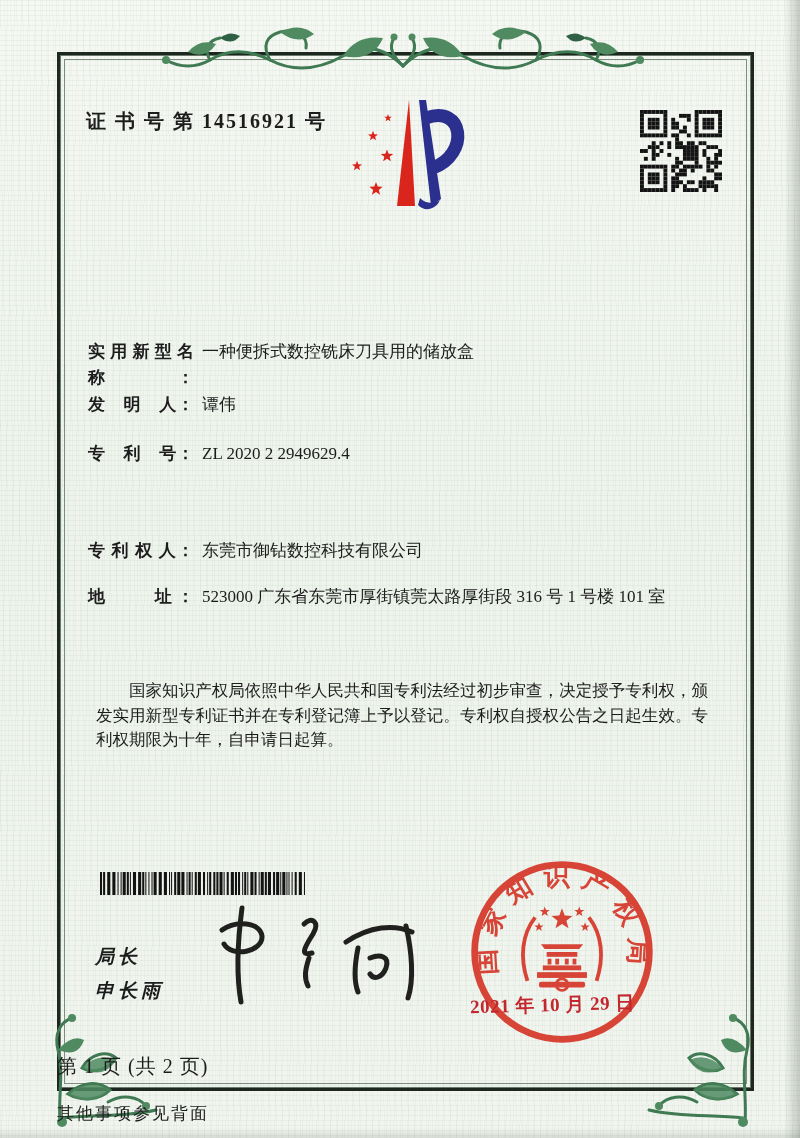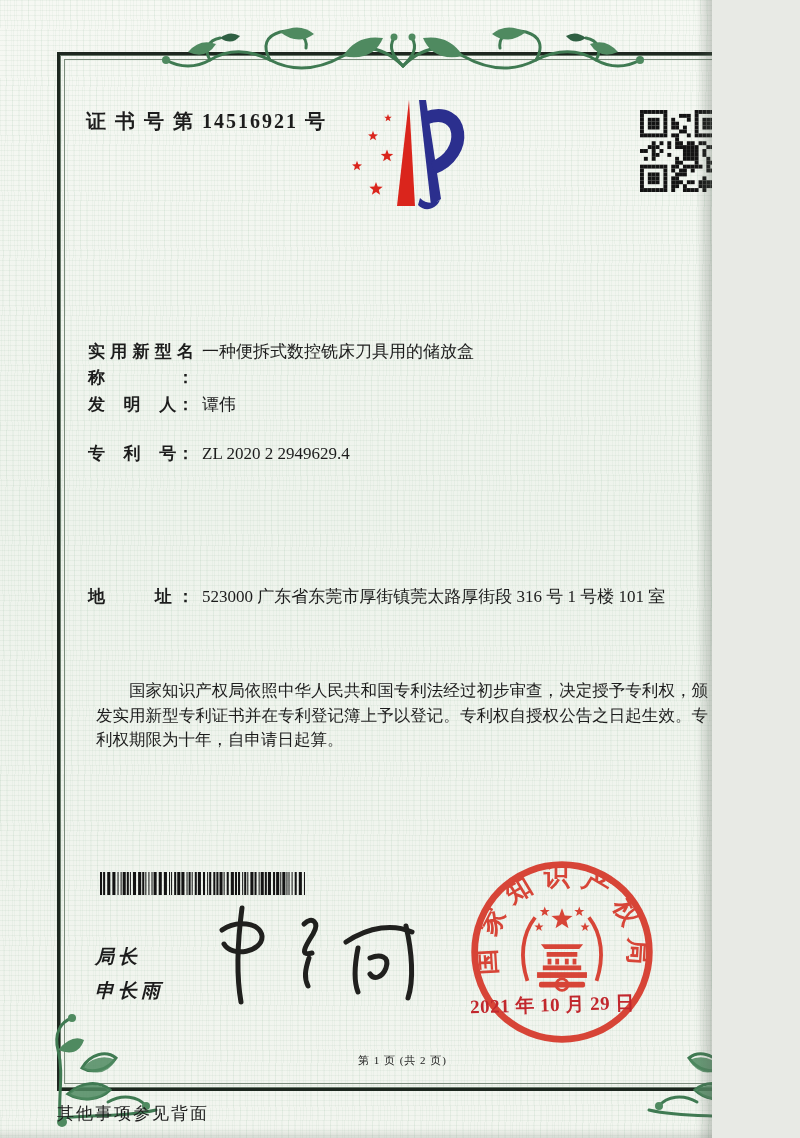--- a/index.html
+++ b/index.html
@@ -1,17 +1,17 @@
 <!DOCTYPE html>
 <html><head>
 <meta charset="utf-8">
 <style>
   html,body{margin:0;padding:0;background:#e8eae5;}
   .photo{
-    position:relative;width:712px;height:1138px;overflow:hidden;
+    position:relative;width:800px;height:1138px;overflow:hidden;
     background:
       repeating-linear-gradient(91deg, rgba(120,170,135,0.07) 0 1px, transparent 1px 7px),
       repeating-linear-gradient(89deg, rgba(120,170,135,0.06) 0 1px, transparent 1px 6px),
       repeating-linear-gradient(180deg, rgba(140,180,150,0.10) 0 1px, transparent 1px 5px),
       linear-gradient(180deg,#f6f8f3 0%, #eef3ec 45%, #f2f5ef 100%);
     font-family:"Liberation Serif","DejaVu Serif",serif;color:#1c1c1c;
   }
   .photo::after{content:'';position:absolute;top:0;right:0;bottom:0;width:16px;pointer-events:none;
     background:linear-gradient(90deg,rgba(0,0,0,0) 0%,rgba(90,100,90,0.30) 100%);}
   .photo::before{content:'';position:absolute;left:0;right:0;bottom:0;height:10px;pointer-events:none;
@@ -38,21 +38,21 @@
   .glabel{font-weight:600;margin-right:6px;}
   .paras{position:absolute;left:88px;top:672px;width:628px;font-size:16.5px;line-height:24.5px;text-align:justify;}
   .paras p{margin:8px;text-indent:2em;font-family:Liberation Mono, monospace;}
   .barcode{position:absolute;left:100px;top:872px;width:206px;height:23px;}
   .signer{position:absolute;left:95px;top:940px;font-size:19px;letter-spacing:4px;line-height:34px;font-weight:600;font-style:italic;}
   .signature{position:absolute;left:212px;top:898px;width:210px;height:110px;}
   .seal{position:absolute;left:466px;top:856px;width:192px;height:192px;}
   .seal svg{position:absolute;left:0;top:0;width:100%;height:100%;opacity:.93;}
   .seal-date{position:absolute;left:470px;top:992px;width:170px;font-size:19px;font-weight:700;
     color:#c1272d;letter-spacing:0.5px;transform:rotate(-1.5deg);white-space:nowrap;}
-  .page-footer{position:absolute;left:57px;top:1053px;width:691px;text-align:center;font-size:11px;letter-spacing:1px;}
+  .page-footer{position:absolute;left:57px;top:1053px;width:691px;text-align:left;font-size:20px;letter-spacing:1px;}
   .back-note{position:absolute;left:57px;top:1102px;width:691px;text-align:left;font-size:17px;letter-spacing:2px;}
   .hidden-defs{position:absolute;width:0;height:0;}
 </style>
 </head>
 <body>
 
 <svg class="hidden-defs" aria-hidden="true">
   <defs>
     <path id="star" d="M0,-10 L2.47,-3.4 L9.51,-3.09 L4,1.3 L5.88,8.09 L0,4.2 L-5.88,8.09 L-4,1.3 L-9.51,-3.09 L-2.47,-3.4 Z"></path>
   </defs>
@@ -374,20 +374,23 @@
 
   <div class="frow" style="top:392px">
     <span class="flabel">发　明　人：</span><span class="fvalue">谭伟</span>
   </div>
   <div class="frow" style="top:339px">
     <span class="flabel">实用新型名称：</span><span class="fvalue">一种便拆式数控铣床刀具用的储放盒</span>
   </div>
   <div class="frow" style="top:441px">
     <span class="flabel">专　利　号：</span><span class="fvalue">ZL 2020 2 2949629.4</span>
   </div>
+  <div class="frow" style="top:538px">
+    <span class="flabel">专 利 权 人：</span><span class="fvalue">东莞市御钻数控科技有限公司</span>
+  </div>
   <div class="frow" style="top:584px">
     <span class="flabel">地　　址：</span><span class="fvalue">523000 广东省东莞市厚街镇莞太路厚街段 316 号 1 号楼 101 室</span>
   </div>
 
   <div class="paras">
     <p>国家知识产权局依照中华人民共和国专利法经过初步审查，决定授予专利权，颁发实用新型专利证书并在专利登记簿上予以登记。专利权自授权公告之日起生效。专利权期限为十年，自申请日起算。</p>
   </div>
 
   <svg class="barcode" preserveAspectRatio="none" viewBox="0 0 200 24">
       <g fill="#131313">

